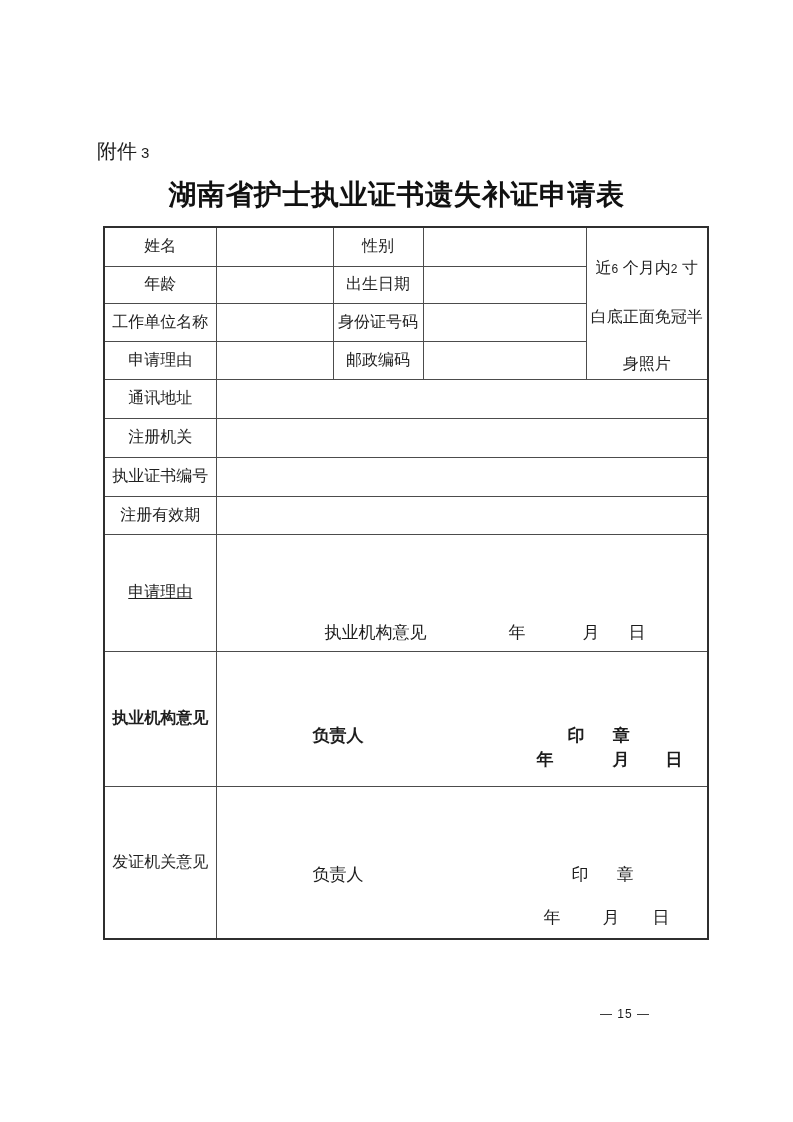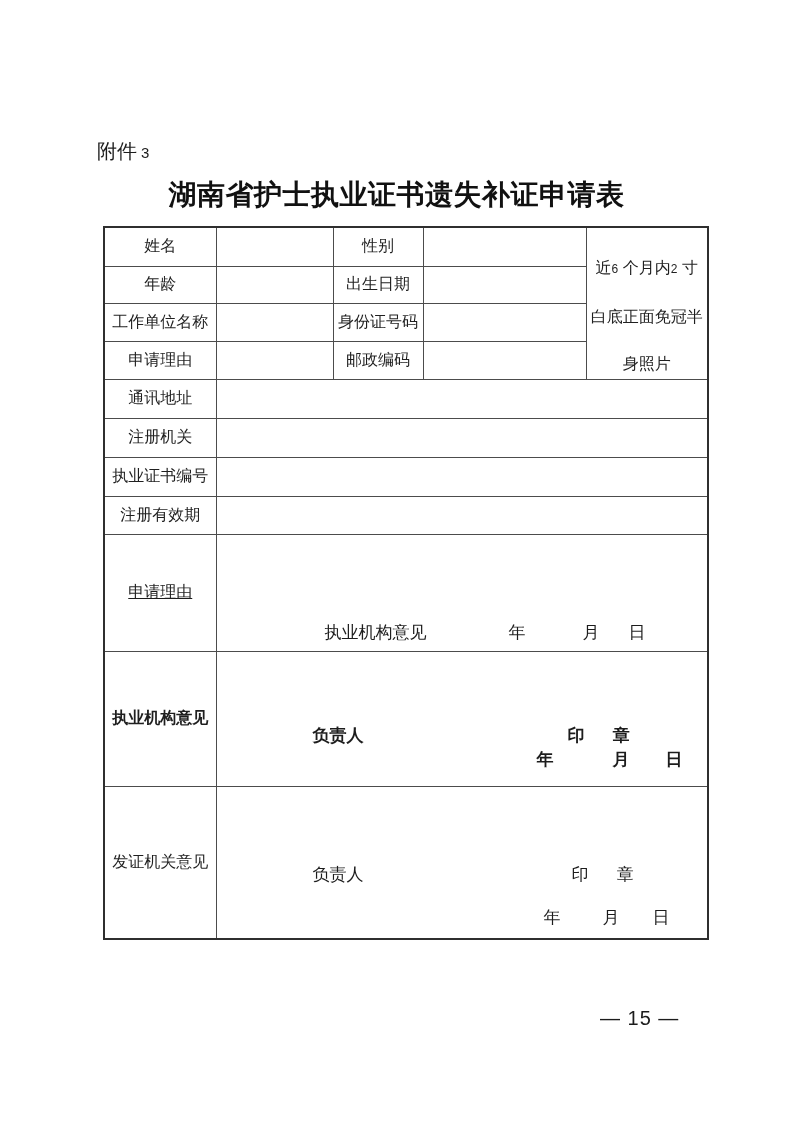--- a/index.html
+++ b/index.html
@@ -75,21 +75,21 @@
 
   
   .box-issuer .resp { left:96px;  bottom:52px; }
   .box-issuer .seal { left:355px; bottom:52px; }
   .box-issuer .yr   { left:327px; bottom:9px; }
   .box-issuer .mo   { left:386px; bottom:9px; }
   .box-issuer .dy   { left:436px; bottom:9px; }
 
   .footer {
     position:absolute; left:600px; top:1007px;
-    font-size:20px; letter-spacing:1px; color:#1c1c1c;
+    font-size:12px; letter-spacing:1px; color:#1c1c1c;
     white-space:pre;
   }
 </style>
 </head>
 <body>
 
 <div class="page">
 
   <div class="attachment">
     <span>附件</span><span class="att-num">3</span>

